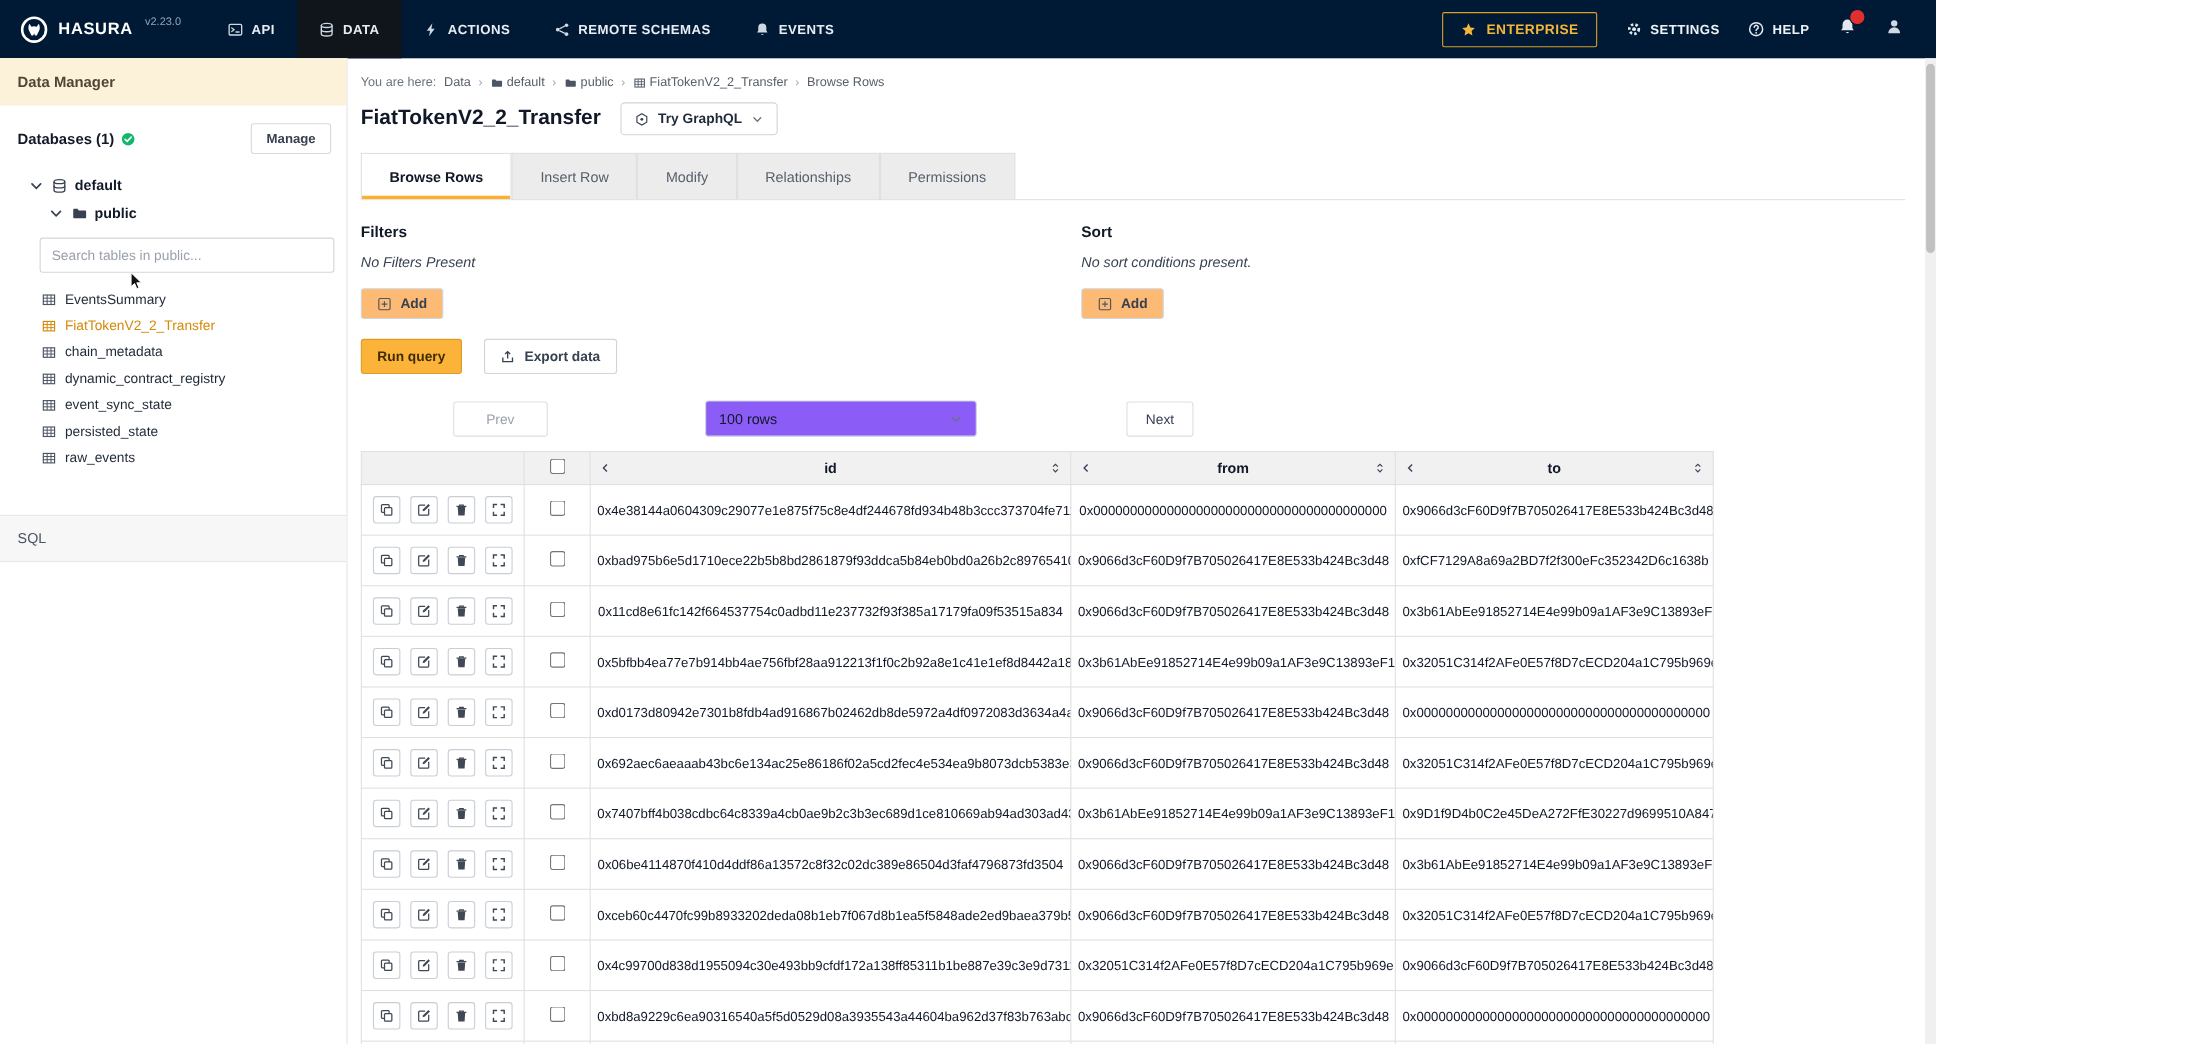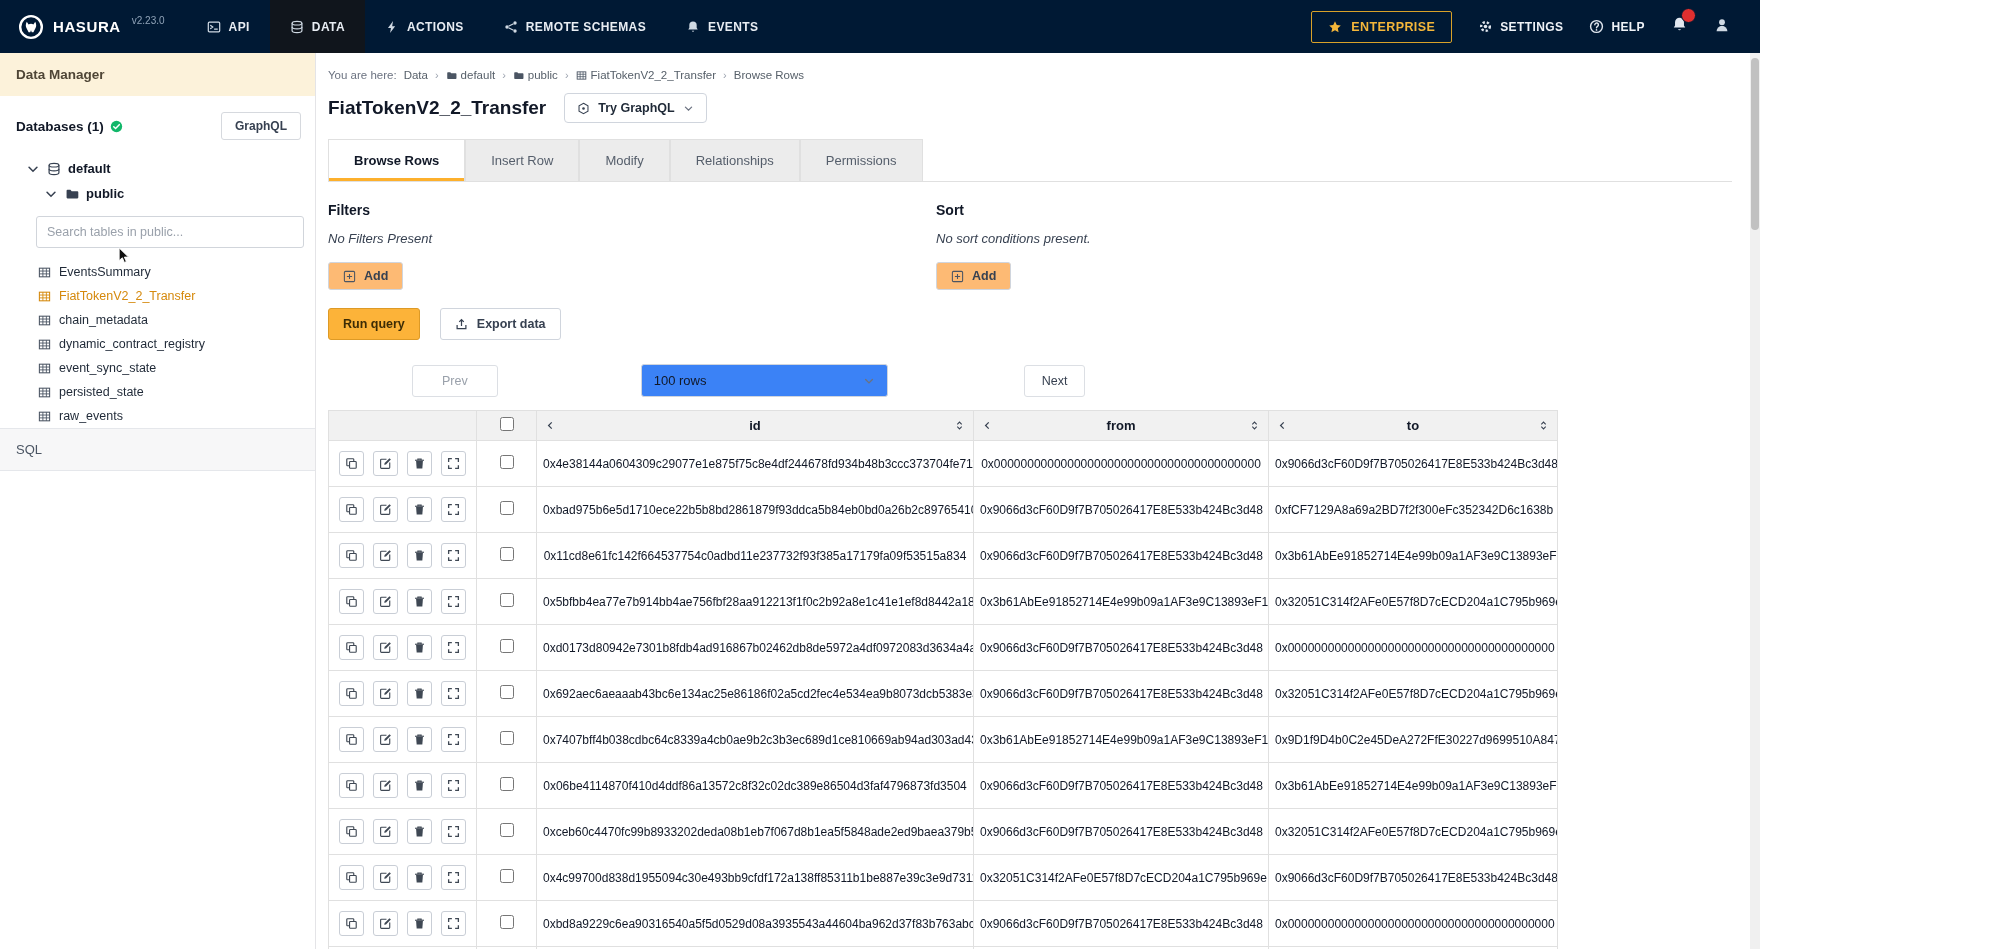--- a/index.html
+++ b/index.html
@@ -50,57 +50,57 @@
   .tree-row.indent { padding-left: 28px; }
   .tree-row .chev { font-size: 11px; color: #6b7280; }
   .tree-row .icon { font-size: 14px; color: #374151; }
   .search-input { margin: 10px 0 10px 20px; width: 268px; padding: 8px 10px; border: 1px solid #d1d5db; border-radius: 3px; font-size: 12.5px; color: #374151; font-family: inherit; outline: none; }
   .search-input::placeholder { color: #9aa1ab; }
   .table-list { list-style: none; margin: 2px 0 0 22px; }
   .table-item { display: flex; align-items: center; gap: 8px; padding: 5px 0; font-size: 12.5px; color: #1f2937; cursor: pointer; }
   .table-item .icon { font-size: 13px; color: #4b5563; }
   .table-item.selected { color: #d5890c; }
   .table-item.selected .icon { color: #d5890c; }
-  .sql-section { border-top: 1px solid #e5e7eb; border-bottom: 1px solid #e5e7eb; background: #f7f7f8; padding: 13px 16px; font-size: 13px; color: #4b5563; cursor: pointer; }
+  .sql-section { margin-top: 40px; border-top: 1px solid #e5e7eb; border-bottom: 1px solid #e5e7eb; background: #f7f7f8; padding: 13px 16px; font-size: 13px; color: #4b5563; cursor: pointer; }
 
   
   .main { flex: 1; min-width: 0; padding: 16px 28px 0 12px; position: relative; overflow: hidden; }
   .breadcrumb { display: flex; align-items: center; gap: 7px; font-size: 11.5px; color: #6b7280; }
   .crumb { display: flex; align-items: center; gap: 4px; color: #57606a; cursor: pointer; }
   .crumb .icon { font-size: 11px; color: #4b5563; }
   .crumb-sep { color: #9ca3af; font-size: 11px; }
   .bc-prefix { color: #6b7280; }
 
   .title-row { margin-top: 12px; display: flex; align-items: center; gap: 18px; }
   .page-title { font-size: 19px; font-weight: 700; color: #111827; }
   .try-graphql { display: flex; align-items: center; gap: 8px; border: 1px solid #d0d5dd; background: #fff; padding: 7px 12px; border-radius: 4px; font-size: 12.5px; font-weight: 600; color: #1f2937; cursor: pointer; }
   .try-graphql .icon { font-size: 13px; color: #374151; }
   .try-graphql .caret { font-size: 11px; color: #6b7280; }
 
   .tabs { margin-top: 16px; display: flex; border-bottom: 1px solid #e0e0e0; }
   .tab { padding: 13px 25px; font-size: 13px; color: #555e6b; background: #ececec; border: 1px solid #e0e0e0; border-bottom: none; margin-right: 0; cursor: pointer; }
   .tab.active { background: #fff; color: #111827; font-weight: 700; box-shadow: inset 0 -3px 0 #fdb02c; }
 
   .content { padding-top: 20px; }
-  .filters-sort { display: flex; }
+  .filters-sort { display: flex; gap: 47px; }
   .fs-col-filters { width: 608px; }
   .fs-col-sort { flex: 1; }
   .fs-title { font-size: 14px; font-weight: 700; color: #111827; }
   .fs-empty { margin-top: 13px; font-size: 13px; font-style: italic; color: #374151; }
   .add-btn { margin-top: 16px; display: inline-flex; align-items: center; gap: 8px; border: 1px solid #d0d5dd; background: #fdba74; border-radius: 3px; padding: 6px 14px; font-size: 12.5px; font-weight: 600; color: #374151; cursor: pointer; }
   .add-btn .icon { font-size: 13px; color: #4b5563; }
 
   .query-row { margin-top: 18px; display: flex; align-items: center; gap: 20px; }
   .run-query-btn { background: #fcb339; border: 1px solid #dd9a26; color: #3d2c05; font-weight: 700; font-size: 12.5px; padding: 8px 14px; border-radius: 3px; cursor: pointer; }
   .export-btn { display: flex; align-items: center; gap: 9px; border: 1px solid #d0d5dd; background: #fff; padding: 8px 14px; border-radius: 3px; font-size: 12.5px; font-weight: 600; color: #374151; cursor: pointer; }
   .export-btn .icon { font-size: 13px; color: #374151; }
 
   .pagination { margin-top: 24px; display: flex; align-items: center; }
   .prev-btn { margin-left: 84px; border: 1px solid #dcdfe4; color: #9aa1ab; background: #fff; padding: 8px 29px; border-radius: 3px; font-size: 12.5px; cursor: pointer; }
-  .rows-select { margin-left: 143px; width: 247px; border: 1px solid #d0d5dd; border-radius: 3px; padding: 8px 12px; display: flex; align-items: center; justify-content: space-between; font-size: 13px; color: #111827; background: #3b82f6; cursor: pointer; }
+  .rows-select { margin-left: 143px; width: 247px; border: 1px solid #d0d5dd; border-radius: 3px; padding: 8px 12px; display: flex; align-items: center; justify-content: space-between; font-size: 13px; color: #111827; background: #8b5cf6; cursor: pointer; }
   .rows-select .caret { font-size: 12px; color: #6b7280; }
   .next-btn { margin-left: 136px; border: 1px solid #dcdfe4; color: #374151; background: #fff; padding: 8px 17px; border-radius: 3px; font-size: 12.5px; cursor: pointer; }
 
   
   .data-table { margin-top: 13px; border-collapse: collapse; table-layout: fixed; width: 1229px; background: #fff; }
   .data-table th, .data-table td { border: 1px solid #e0e0e0; }
   .data-table thead th { background: #f1f1f1; height: 30px; font-size: 13px; font-weight: 700; color: #111827; }
   .hdr { display: flex; align-items: center; padding: 0 8px; gap: 4px; }
   .hdr-label { flex: 1; text-align: center; }
   .hdr .icon { font-size: 11px; color: #374151; cursor: pointer; }
@@ -238,21 +238,21 @@
       </div>
       <div class="sidebar-body">
         <div class="db-row">
           <span class="db-label">Databases (1)</span>
           <span class="icon" id="check-icon">
               <svg class="ic" viewBox="0 0 16 16">
                 <circle cx="8" cy="8" r="7" fill="#12b76a"></circle>
                 <path d="M4.6 8.2l2.3 2.3 4.5-4.8" fill="none" stroke="#fff" stroke-width="1.8" stroke-linecap="round"></path>
               </svg>
             </span>
-          <button class="manage-btn">GraphQL</button>
+          <button class="manage-btn">Manage</button>
         </div>
         <div class="tree">
           <div class="tree-row">
             <span class="icon chev" id="chev-1">
                 <svg class="ic" viewBox="0 0 16 16">
                   <path d="M3.5 6l4.5 4.5L12.5 6" fill="none" stroke="currentColor" stroke-width="1.8" stroke-linecap="round"></path>
                 </svg>
               </span>
             <span class="icon" id="db-icon-1">
                 <svg class="ic" viewBox="0 0 16 16">

